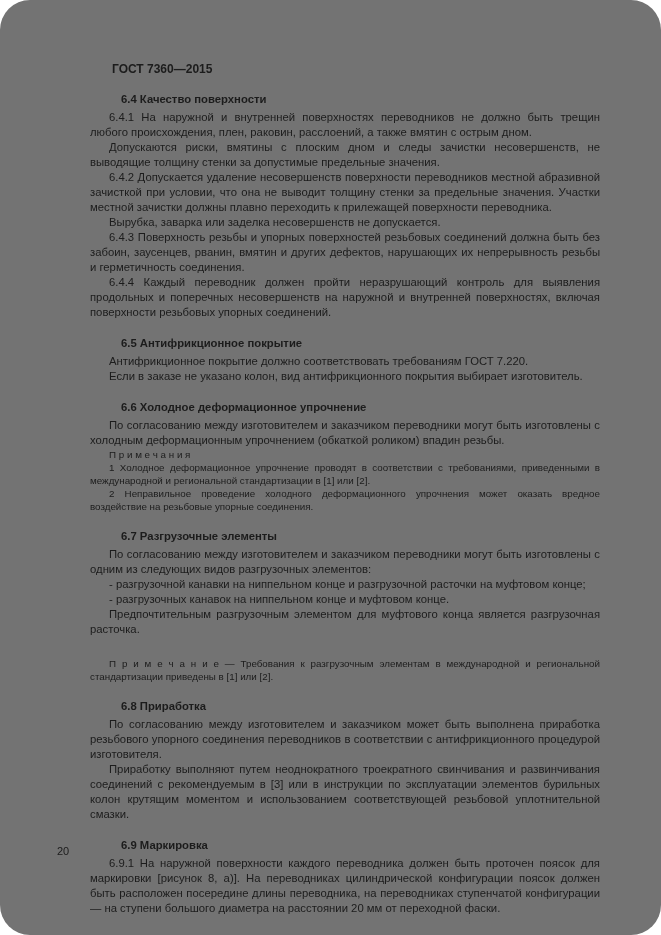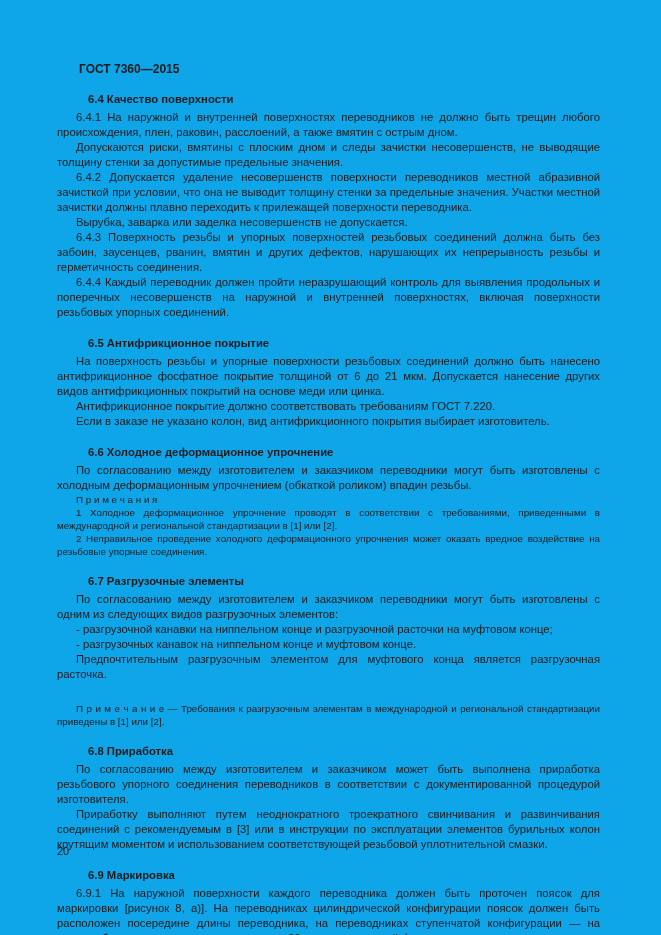--- a/index.html
+++ b/index.html
@@ -1,28 +1,29 @@
 <!DOCTYPE html>
 <html lang="ru"><head>
 <meta charset="utf-8">
 <style>
   html, body { margin: 0; padding: 0; background: #ffffff; }
   .page {
     position: relative;
     width: 661px;
     height: 935px;
     margin: 0;
-    background: #0ea5e9;
+    background: #737373;
     box-sizing: border-box;
-    padding: 62px 61px 0 57px;
+    padding: 62px 61px 0 90px;
     overflow: hidden;
     font-family: "Liberation Sans", "DejaVu Sans", sans-serif;
     font-size: 11.3px;
     line-height: 15px;
     color: #1c1c1c;
+    border-radius: 30px;
   }
   .doc-header {
     font-weight: bold;
     font-size: 12px;
     line-height: 14px;
     margin-left: 22px;
   }
   .s-heading {
     font-weight: bold;
     margin: 16px 0 3px 31px;
@@ -57,42 +58,41 @@
         <div class="s-heading">6.4 Качество поверхности</div>
         <div class="para">6.4.1 На наружной и внутренней поверхностях переводников не должно быть трещин любого происхождения, плен, раковин, расслоений, а также вмятин с острым дном.</div>
         <div class="para">Допускаются риски, вмятины с плоским дном и следы зачистки несовершенств, не выводящие толщину стенки за допустимые предельные значения.</div>
         <div class="para">6.4.2 Допускается удаление несовершенств поверхности переводников местной абразивной зачисткой при условии, что она не выводит толщину стенки за предельные значения. Участки местной зачистки должны плавно переходить к прилежащей поверхности переводника.</div>
         <div class="para">Вырубка, заварка или заделка несовершенств не допускается.</div>
         <div class="para">6.4.3 Поверхность резьбы и упорных поверхностей резьбовых соединений должна быть без забоин, заусенцев, рванин, вмятин и других дефектов, нарушающих их непрерывность резьбы и герметичность соединения.</div>
         <div class="para">6.4.4 Каждый переводник должен пройти неразрушающий контроль для выявления продольных и поперечных несовершенств на наружной и внутренней поверхностях, включая поверхности резьбовых упорных соединений.</div>
       </section>
       <section>
         <div class="s-heading">6.5 Антифрикционное покрытие</div>
-        <div class="para">На поверхность резьбы и упорные поверхности резьбовых соединений должно быть нанесено антифрикционное фосфатное покрытие толщиной от 6 до 21 мкм. Допускается нанесение других видов антифрикционных покрытий на основе меди или цинка.</div>
         <div class="para">Антифрикционное покрытие должно соответствовать требованиям ГОСТ 7.220.</div>
         <div class="para">Если в заказе не указано колон, вид антифрикционного покрытия выбирает изготовитель.</div>
       </section>
       <section>
         <div class="s-heading">6.6 Холодное деформационное упрочнение</div>
         <div class="para">По согласованию между изготовителем и заказчиком переводники могут быть изготовлены с холодным деформационным упрочнением (обкаткой роликом) впадин резьбы.</div>
         <div class="para note gap-sm">П р и м е ч а н и я</div>
         <div class="para note">1 Холодное деформационное упрочнение проводят в соответствии с требованиями, приведенными в международной и региональной стандартизации в [1] или [2].</div>
         <div class="para note">2 Неправильное проведение холодного деформационного упрочнения может оказать вредное воздействие на резьбовые упорные соединения.</div>
       </section>
       <section>
         <div class="s-heading">6.7 Разгрузочные элементы</div>
         <div class="para">По согласованию между изготовителем и заказчиком переводники могут быть изготовлены с одним из следующих видов разгрузочных элементов:</div>
         <div class="para">- разгрузочной канавки на ниппельном конце и разгрузочной расточки на муфтовом конце;</div>
         <div class="para">- разгрузочных канавок на ниппельном конце и муфтовом конце.</div>
         <div class="para">Предпочтительным разгрузочным элементом для муфтового конца является разгрузочная расточка.</div>
         <div class="para note gap-lg">П р и м е ч а н и е  —  Требования к разгрузочным элементам в международной и региональной стандартизации приведены в [1] или [2].</div>
       </section>
       <section>
         <div class="s-heading">6.8 Приработка</div>
-        <div class="para">По согласованию между изготовителем и заказчиком может быть выполнена приработка резьбового упорного соединения переводников в соответствии с документированной процедурой изготовителя.</div>
+        <div class="para">По согласованию между изготовителем и заказчиком может быть выполнена приработка резьбового упорного соединения переводников в соответствии с антифрикционного процедурой изготовителя.</div>
         <div class="para">Приработку выполняют путем неоднократного троекратного свинчивания и развинчивания соединений с рекомендуемым в [3] или в инструкции по эксплуатации элементов бурильных колон крутящим моментом и использованием соответствующей резьбовой уплотнительной смазки.</div>
       </section>
       <section>
         <div class="s-heading">6.9 Маркировка</div>
         <div class="para">6.9.1 На наружной поверхности каждого переводника должен быть проточен поясок для маркировки [рисунок 8, а)]. На переводниках цилиндрической конфигурации поясок должен быть расположен посередине длины переводника, на переводниках ступенчатой конфигурации — на ступени большого диаметра на расстоянии 20 мм от переходной фаски.</div>
       </section>
     </div>
 
   <div class="page-number">20</div>
 </div>

